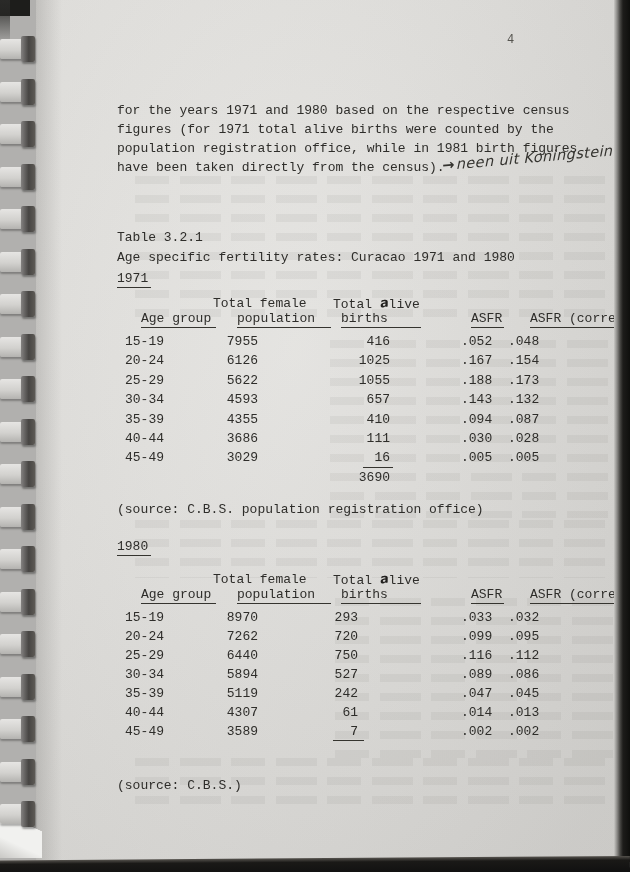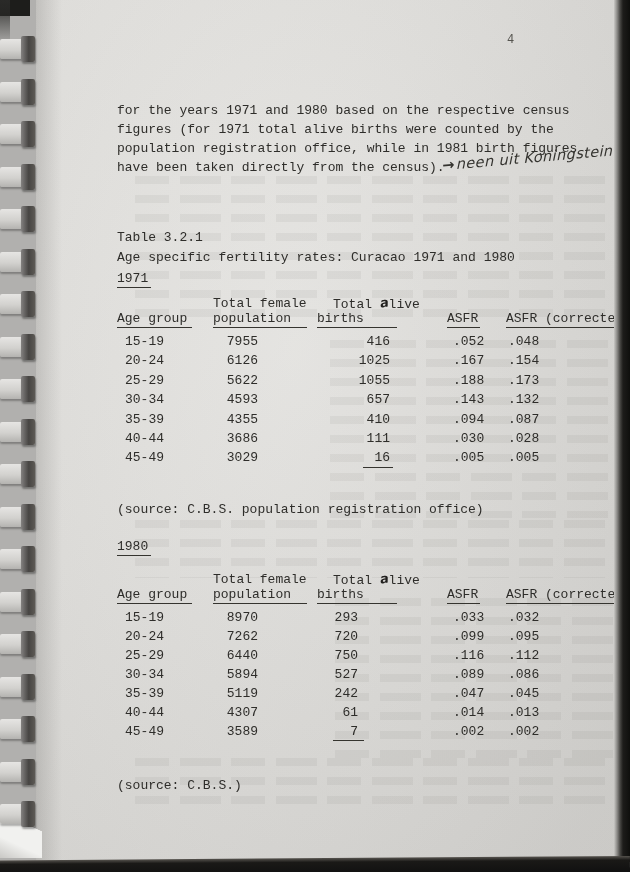--- a/index.html
+++ b/index.html
@@ -53,40 +53,40 @@
   .y1971{top:271px;}
   .y1980{top:539px;}
   
   .ftable{position:absolute;left:117px;width:502px;height:205px;}
   .t1971{top:296px;}
   .t1980{top:572px;}
   .hrow1,.hrow2{position:absolute;left:0;right:0;height:16px;}
   .hrow1{top:0;}
   .hrow2{top:15px;}
   .cell{position:absolute;top:0;white-space:nowrap;}
-  .u{border-bottom:1.3px solid #35342f;height:16px;}
+  .u{border-bottom:1.3px solid #35342f;height:16px;margin-left:24px;}
   .h-pop1{left:96px;}
   .h-births1{left:216px;}
   .h-age{left:0;width:75px;}
   .h-pop2{left:96px;width:94px;}
   .h-births2{left:200px;width:80px;font-family:Liberation Mono, monospace;}
   .h-asfr{left:330px;width:33px;}
   .h-corr{left:389px;width:113px;}
   .hand-a{
     display:inline-block;font-family:"DejaVu Sans",sans-serif;font-weight:700;font-style:italic;
     transform:rotate(-10deg) translateY(-1px);color:#201f1d;
   }
   .rows{position:absolute;left:0;right:0;top:38px;}
   .tr{position:relative;height:19.4px;}
   .t1980 .tr{height:19px;}
   .c-age{left:0;margin-left:8px;}
   .c-pop{left:98px;width:43px;text-align:right;}
   .c-births{left:166px;width:107px;text-align:right;}
   .t1980 .c-births{width:75px;}
-  .c-asfr{left:336px;}
+  .c-asfr{left:344px;}
   .c-corr{left:391px;}
   .total-row{position:relative;height:20px;}
   .sum-line{position:absolute;height:0;border-top:1.3px solid #35342f;}
   .t1971 .sum-line{left:246px;width:30px;top:171px;}
   .t1980 .sum-line{left:216px;width:31px;top:168px;}
   .source{position:absolute;left:117px;white-space:pre;}
   .src1{top:502px;}
   .src2{top:778px;}
   
   .edge-right{
@@ -205,20 +205,23 @@
           <span class="cell c-asfr">.030</span>
           <span class="cell c-corr">.028</span>
         </div>
         <div class="tr">
           <span class="cell c-age">45-49</span>
           <span class="cell c-pop">3029</span>
           <span class="cell c-births">16</span>
           <span class="cell c-asfr">.005</span>
           <span class="cell c-corr">.005</span>
         </div>
+        <div class="total-row">
+          <span class="cell c-births">3690</span>
+        </div>
       </div>
       <div class="sum-line"></div>
     </div>
 
     <div class="source src1">(source: C.B.S. population registration office)</div>
 
     <div class="year y1980">1980</div>
 
     <div class="ftable t1980">
       <div class="hrow1">

